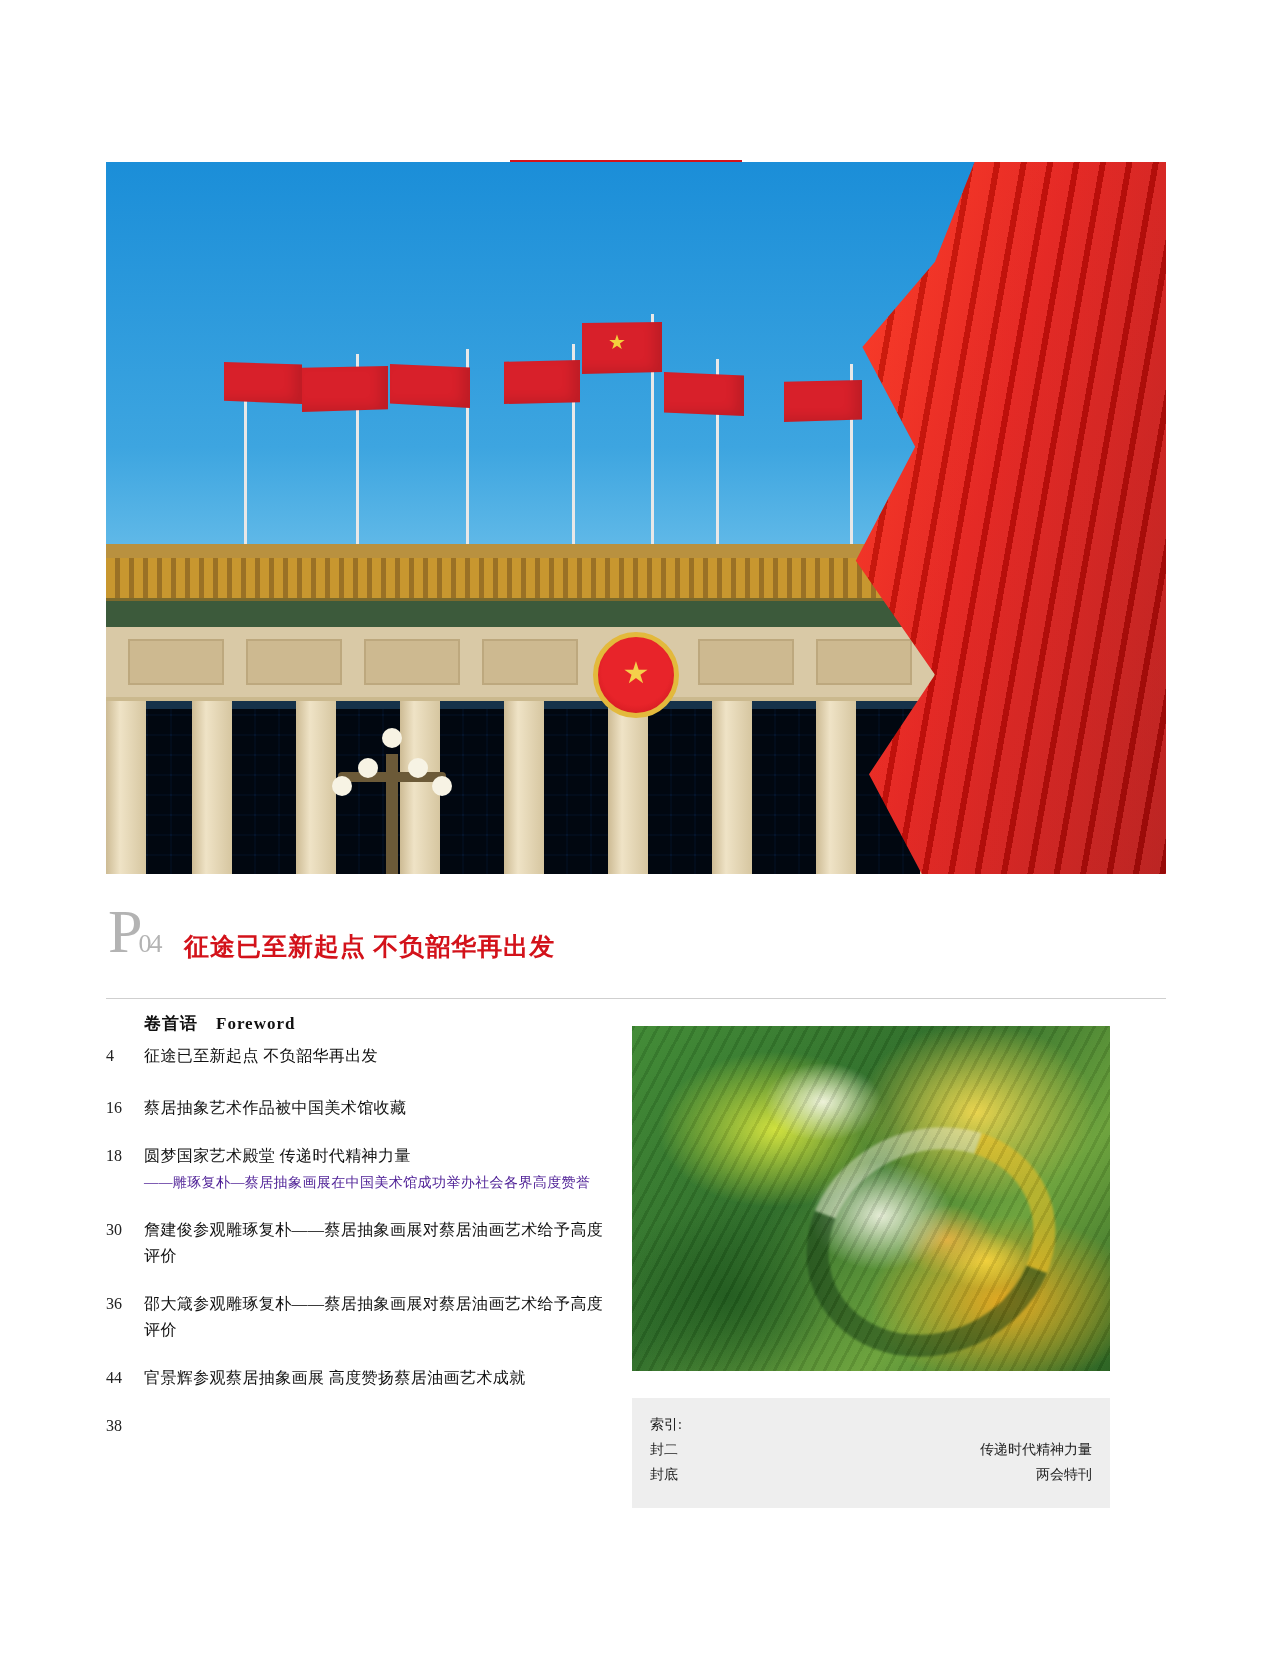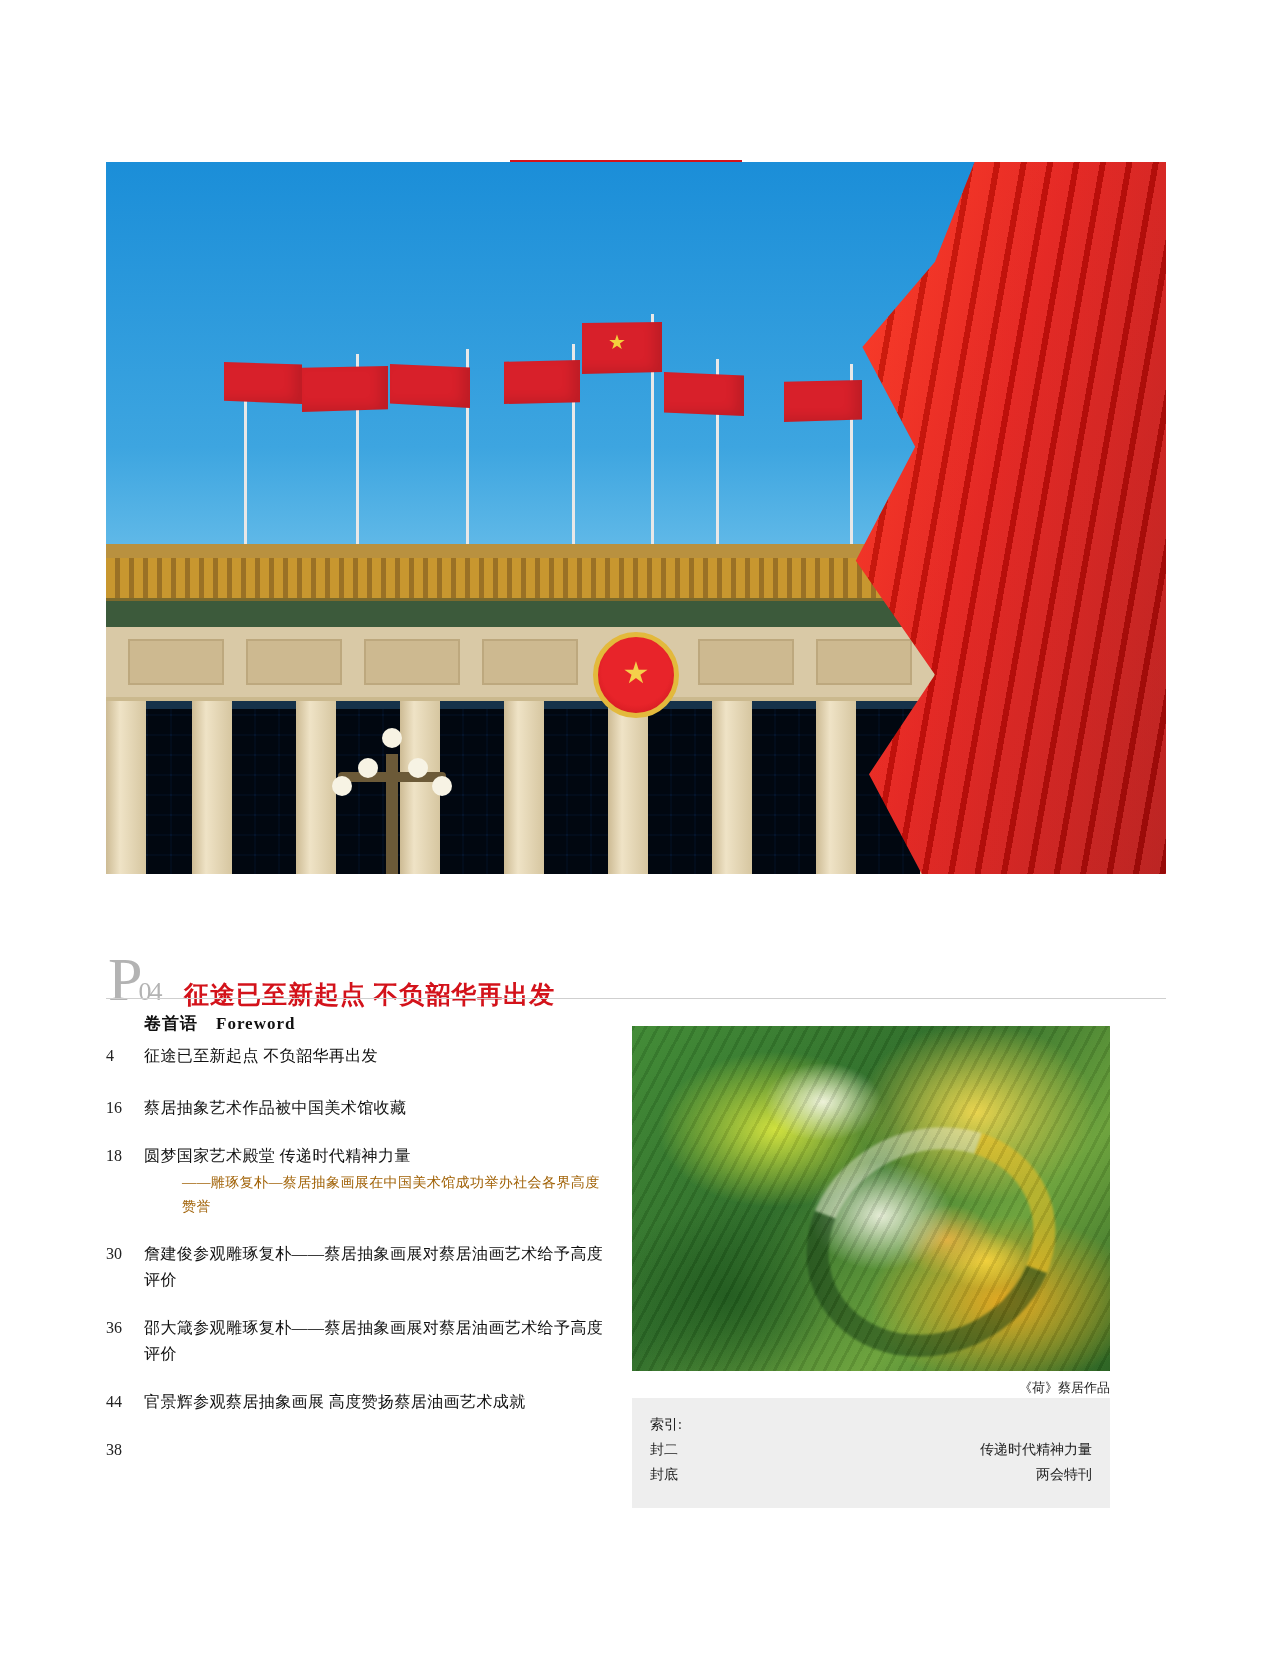--- a/index.html
+++ b/index.html
@@ -261,21 +261,21 @@
     width: 140px;
     height: 250px;
     background: repeating-linear-gradient(0deg,#b9c3cc 0 20px,#9aa6b2 20px 22px);
     opacity: 0.95;
   }
 
   
   .feature {
     position: absolute;
     left: 106px;
-    top: 948px;
+    top: 900px;
     width: 1060px;
     height: 80px;
     text-decoration: underline;
   }
   .feature .pnum {
     position: absolute;
     left: 2px;
     top: 0;
     font-family: "Liberation Serif", serif;
     font-size: 62px;
@@ -340,24 +340,23 @@
   }
   .toc-item .txt {
     font-size: 16px;
     color: #111;
     font-family: "Liberation Serif", serif;
     letter-spacing: 0.4px;
   }
   .toc-item .sub {
     display: block;
     font-size: 14px;
-    color: #a16207;
+    color: #4c1d95;
     margin-top: 2px;
     line-height: 24px;
-    margin-left: 38px;
   }
   .toc-item.first { margin-bottom: 26px; }
 
   
   .art-wrap {
     position: absolute;
     left: 632px;
     top: 1026px;
     width: 478px;
   }
@@ -579,21 +578,20 @@
   </div>
 </div>
 
 <div class="art-wrap">
   <div class="artwork">
     <div class="l1"></div>
     <div class="l2"></div>
     <div class="swirl"></div>
     <div class="l3"></div>
   </div>
-  <div class="art-caption">《荷》蔡居作品</div>
 </div>
 
 <div class="index-box">
   <div class="title">索引:</div>
   <div class="row">
     <span>封二</span>
     <span>传递时代精神力量</span>
   </div>
   <div class="row">
     <span>封底</span>

